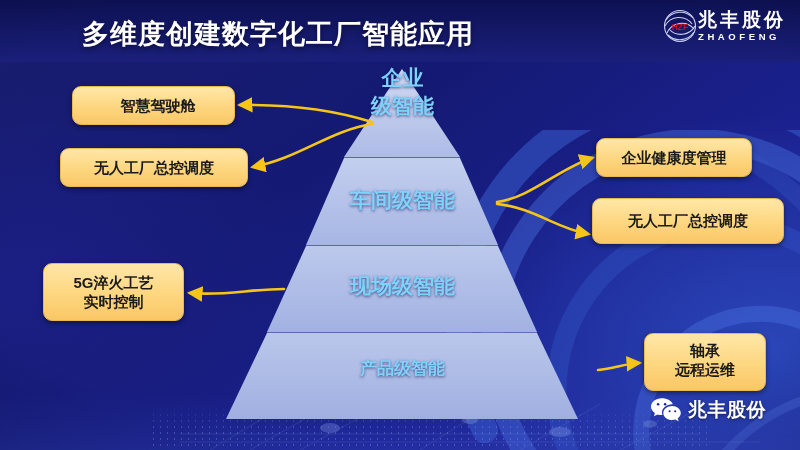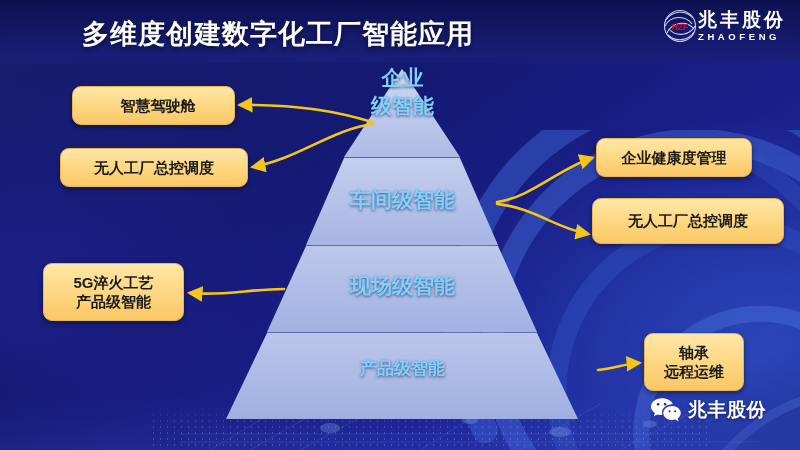--- a/index.html
+++ b/index.html
@@ -72,21 +72,21 @@
     color:#1a1a1a;font-weight:bold;font-size:15px;
     display:flex;align-items:center;justify-content:center;
     text-align:center;line-height:1.3;white-space:pre-line;
     box-sizing:border-box;padding:4px 8px;
   }
   #callout-0{left:72px;top:86px;width:163px;height:39px;padding-left:17px;}
   #callout-1{left:60px;top:148px;width:188px;height:39px;}
   #callout-2{left:43px;top:263px;width:141px;height:58px;}
   #callout-3{left:596px;top:138px;width:156px;height:39px;}
   #callout-4{left:592px;top:198px;width:192px;height:46px;}
-  #callout-5{left:644px;top:333px;width:100px;height:58px;}
+  #callout-5{left:644px;top:333px;width:122px;height:58px;font-family:Liberation Mono, monospace;}
 
   
   .connectors{position:absolute;left:0;top:0;width:800px;height:450px;pointer-events:none;}
 
   
   .wechat{position:absolute;left:650px;top:397px;display:flex;align-items:center;gap:6px;}
   .wechat-label{font-size:19px;font-weight:bold;color:#ffffff;letter-spacing:.5px;
     text-shadow:0 1px 3px rgba(0,0,0,.5);}
 </style>
 </head>
@@ -218,21 +218,21 @@
 
       <path d="M497 204 C535 208 555 228 588 234" marker-end="url(#arrR)"></path>
 
       <path d="M598 370 C615 368 624 364 639 363" marker-end="url(#arrR)"></path>
     </g>
   </svg>
 
   <div class="callout" id="callout-0">智慧驾驶舱</div>
   <div class="callout" id="callout-1">无人工厂总控调度</div>
   <div class="callout" id="callout-2">5G淬火工艺
-产品级智能</div>
+实时控制</div>
   <div class="callout" id="callout-3">企业健康度管理</div>
   <div class="callout" id="callout-4">无人工厂总控调度</div>
   <div class="callout" id="callout-5">轴承
 远程运维</div>
 
   <div class="wechat">
     <svg width="32" height="26" viewBox="0 0 32 26">
       <path d="M11.6 1.2C5.6 1.2 1 5 1 9.6c0 2.6 1.5 4.9 3.9 6.4L3.9 19.3l3.6-1.8c1.3.4 2.7.6 4.1.6h.8c-.3-.8-.4-1.6-.4-2.5 0-4.6 4.5-8.3 10.1-8.3h.7C21.9 3.9 17.3 1.2 11.6 1.2z" fill="#ffffff"></path>
       <circle cx="8.1" cy="7.3" r="1.25" fill="#1b2190"></circle>
       <circle cx="15.1" cy="7.3" r="1.25" fill="#1b2190"></circle>

